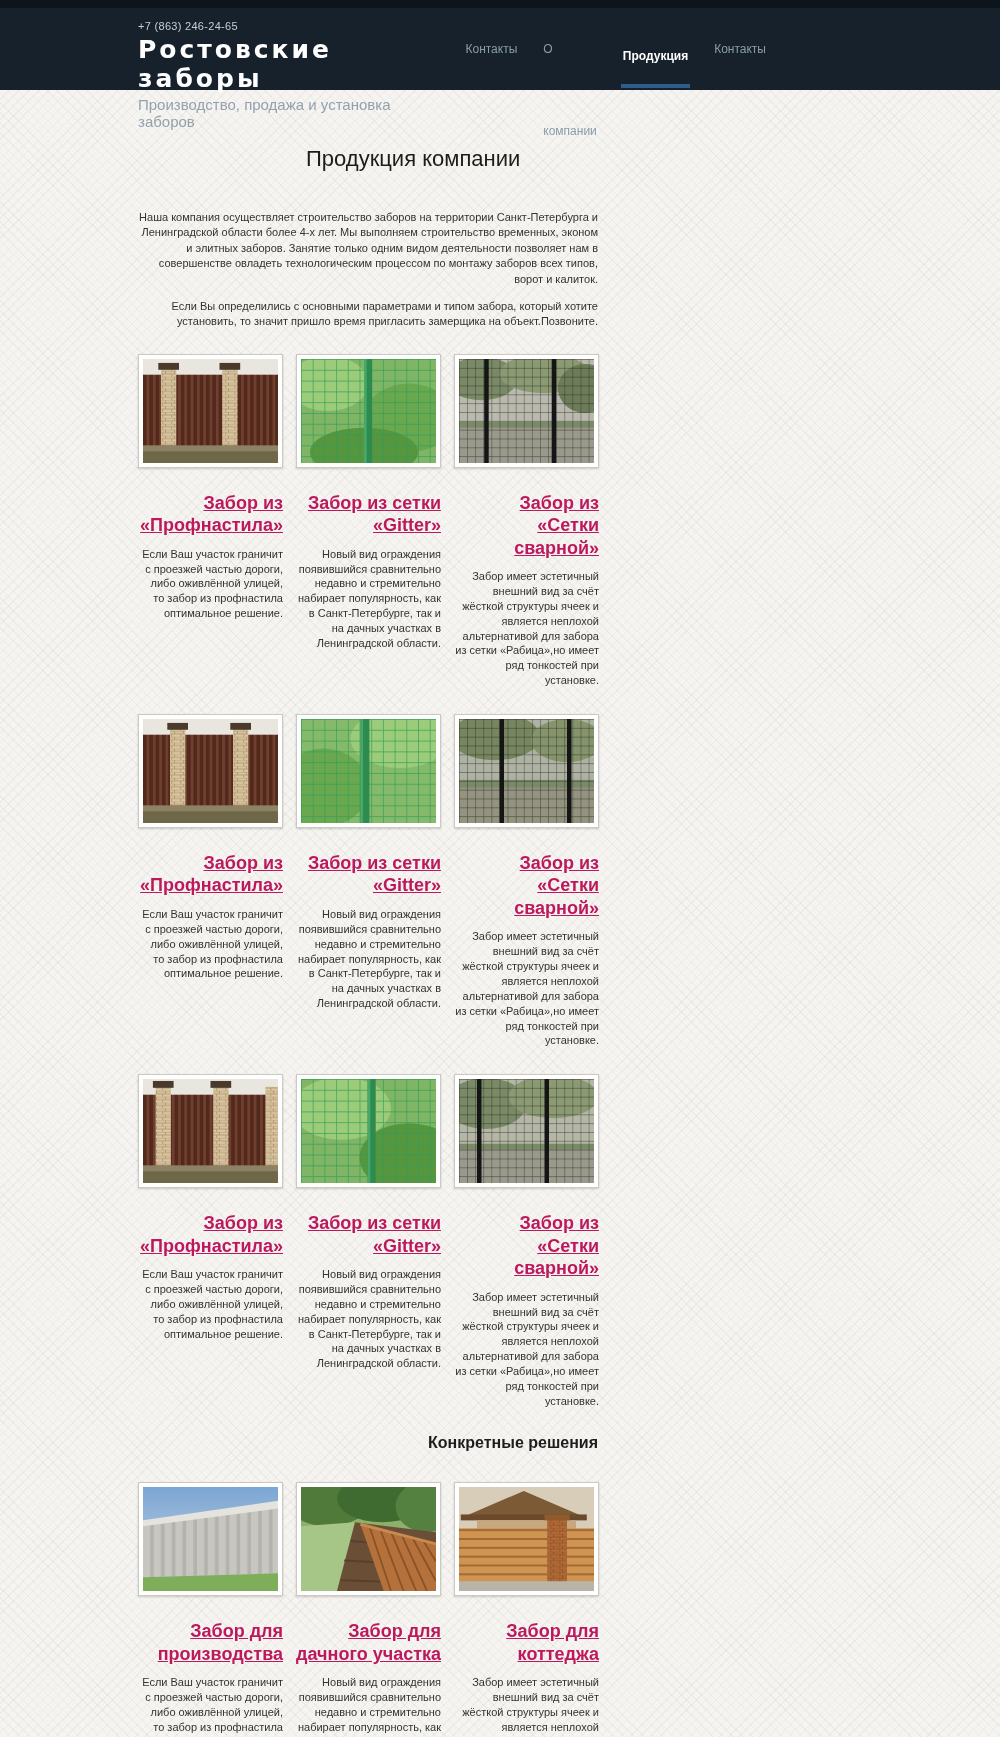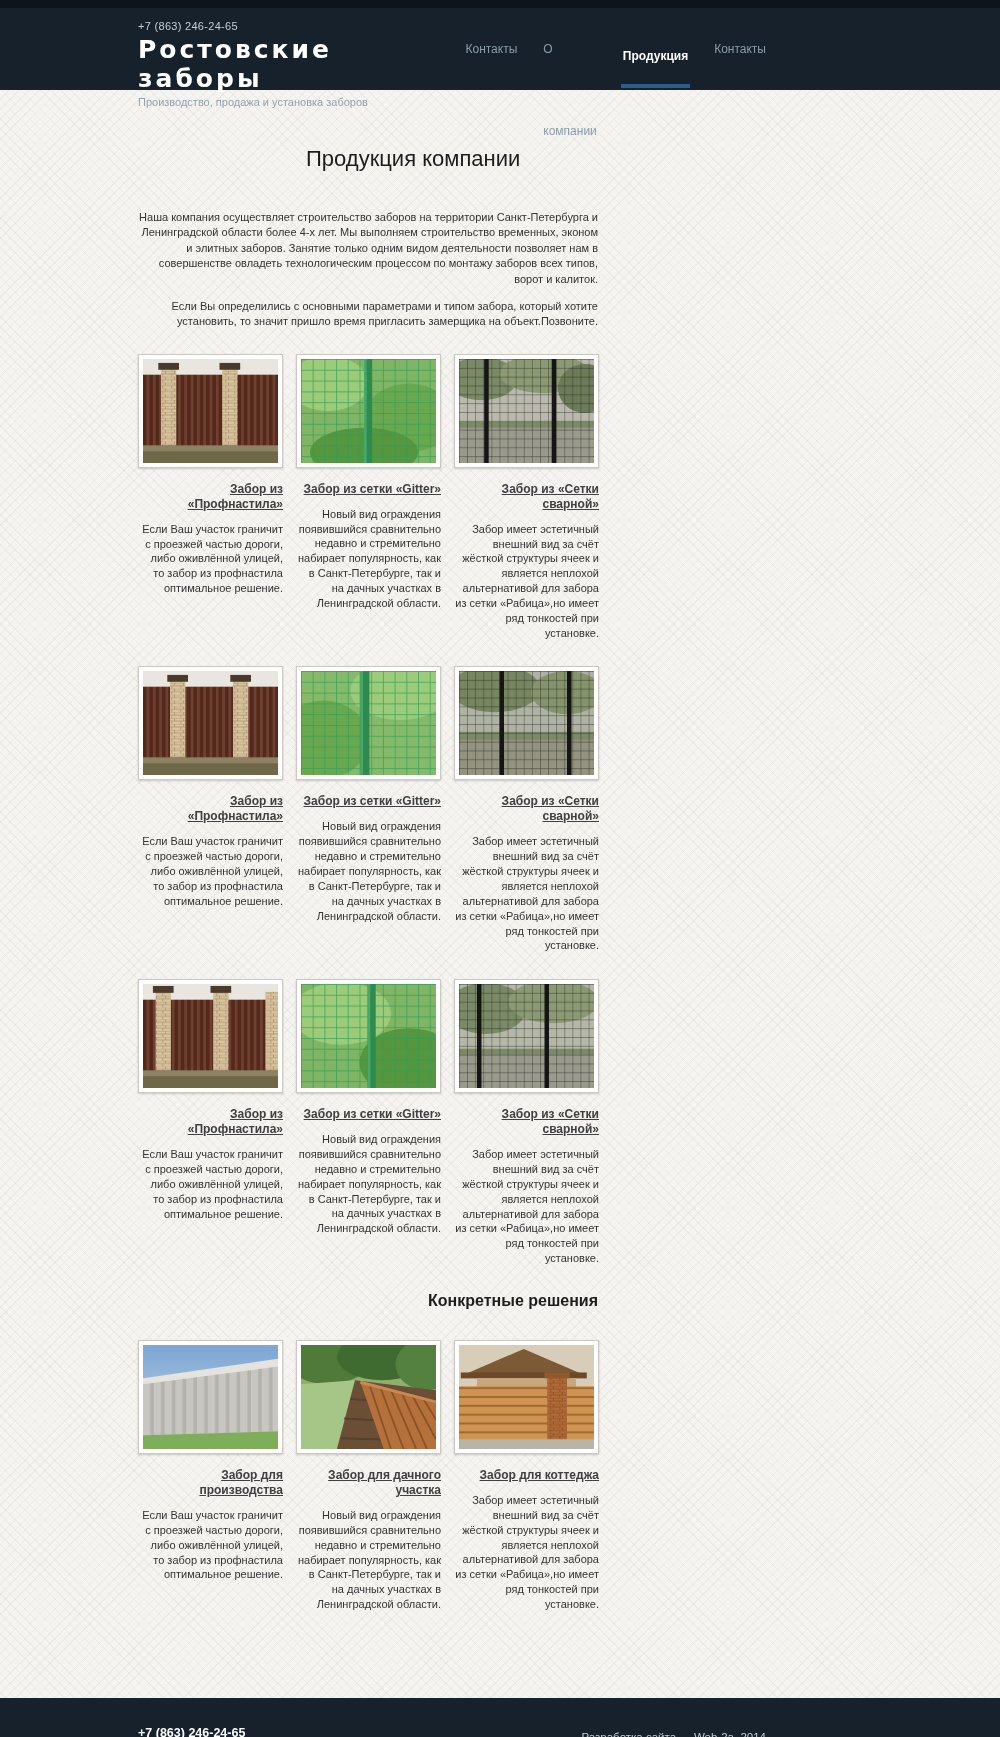--- a/index.html
+++ b/index.html
@@ -18,21 +18,21 @@
   .topbar { height:8px; background:#0d141b; }
   .header { background:#16212c; height:82px; }
   .header-inner { display:flex; justify-content:space-between; height:82px; }
   .brand { padding-top:12px; }
   .brand .phone { font-size:11px; color:#c6cdd4; letter-spacing:.3px; }
   .brand .logo {
     display:block; margin-top:3px; color:#ffffff; text-decoration:none;
     font-size:25px; font-weight:bold; letter-spacing:3px;
     font-family:"DejaVu Sans",sans-serif;
   }
-  .brand .tagline { font-size:11px; color:#94a1ad; margin-top:3px; }
+  .brand .tagline { font-size:15px; color:#94a1ad; margin-top:3px; }
   .nav { display:flex; align-items:center; margin-right:96px; }
   .nav a {
     position:relative; display:block; color:#8b9cab; text-decoration:none;
     font-size:12px; margin-left:26px; line-height:82px; height:82px;
   }
   .nav a.active { color:#fff; font-weight:bold;margin-top:14px; }
   .nav a.active::after {
     content:""; position:absolute; left:-2px; right:-2px; bottom:9px;
     height:4px; background:#2e5d8c;
   }
@@ -50,22 +50,22 @@
   .intro { margin-bottom:24px; }
 
   .grid-row { display:flex; gap:13px; margin-bottom:26px; }
   .card { width:145px; flex:none; }
   .frame {
     background:#fff; border:1px solid #ccc9c2; padding:4px; display:block;
     box-shadow:0 1px 2px rgba(0,0,0,.18); cursor:pointer;
   }
   .frame svg { display:block; width:135px; height:104px; }
   .card-title {
-    display:inline-block; margin-top:14px; font-size:12px; font-weight:bold;
-    color:#404040; text-decoration:underline; line-height:1.25;
+    display:inline-block; margin-top:24px; font-size:18px; font-weight:bold;
+    color:#be185d; text-decoration:underline; line-height:1.25;
   }
   .card-text { margin-top:10px; font-size:11px; line-height:1.35; color:#333; }
 
   .section-title { font-size:16px; font-weight:bold; color:#1d1d1d; margin:10px 0 30px; }
 
   
   .footer { background:#16212c; min-height:134px; padding:28px 0 26px; }
   .footer-inner { display:flex; justify-content:space-between; }
   .f-phone { font-size:12.5px; font-weight:bold; color:#fff; margin-bottom:15px; }
   .f-credits { font-size:11.5px; color:#c6cdd4; margin-right:96px; padding-top:5px; }

